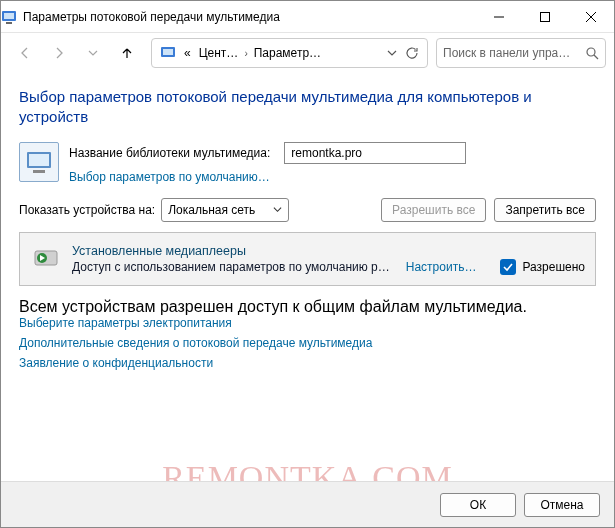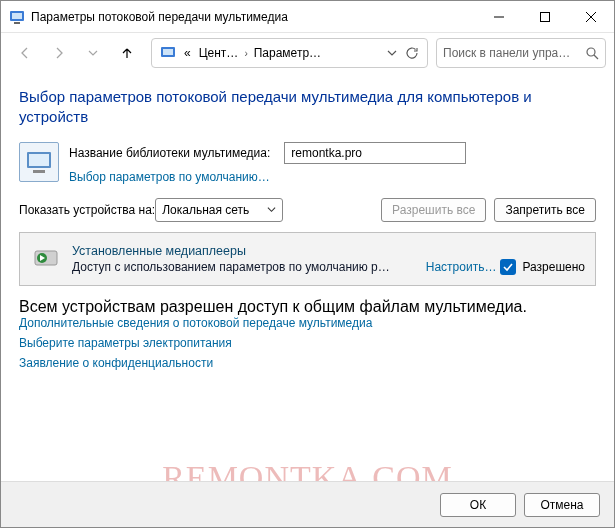--- a/index.html
+++ b/index.html
@@ -1,17 +1,17 @@
 <!DOCTYPE html>
 <html><head>
 <meta charset="utf-8">
 <style>
   * { box-sizing: border-box; margin: 0; padding: 0; font-family: "Segoe UI", Tahoma, sans-serif; }
   body { width: 615px; height: 528px; background: #fff; border: 1px solid #888; overflow: hidden; position: relative; }
-  .titlebar { height: 32px; display: flex; align-items: center; padding-left: 8px; border-bottom: 1px solid #e5e5e5; }
+  .titlebar { height: 32px; display: flex; align-items: center; border-bottom: 1px solid #e5e5e5; }
   .titlebar .tico { width: 16px; height: 16px; margin-right: 6px; }
   .titlebar .ttxt { font-size: 12px; color: #000; flex: 1; }
   .winbtns { display: flex; height: 100%; }
   .winbtn { width: 46px; display: flex; align-items: center; justify-content: center; }
   .winbtn svg { width: 10px; height: 10px; }
   .toolbar { height: 40px; display: flex; align-items: center; padding: 0 8px; gap: 2px; }
   .navbtn { width: 32px; height: 32px; display: flex; align-items: center; justify-content: center; border-radius: 4px; }
   .navbtn.dis svg { opacity: .35; }
   .addr { flex: 1; height: 30px; border: 1px solid #ccc; border-radius: 4px; display: flex; align-items: center; padding: 0 4px; margin: 0 6px; }
   .addr .aico { width: 16px; height: 16px; margin: 0 4px; }
@@ -23,32 +23,32 @@
   .search .stxt { flex: 1; white-space: nowrap; overflow: hidden; }
   .content { padding: 14px 18px 0 18px; }
   .heading { color: #003399; font-size: 15px; line-height: 1.35; margin-bottom: 14px; }
   .librow { display: flex; align-items: flex-start; margin-bottom: 14px; }
   .libico { width: 40px; height: 40px; margin-right: 10px; background:#eef4fa; border:1px solid #88aacc; border-radius:2px; display:flex; align-items:center; justify-content:center; }
   .libtxt { display: flex; flex-direction: column; gap: 6px; }
   .labrow { display: flex; align-items: center; gap: 14px; }
   .labrow .lbl { font-size: 12px; }
   .inp { width: 182px; height: 22px; border: 1px solid #888; padding: 0 6px; font-size: 12px; }
   .link { color: #0369a1; font-size: 12px; cursor: pointer; }
-  .showrow { display: flex; align-items: center; margin-bottom: 10px; }
+  .showrow { display: flex; align-items: center; gap: 6px; margin-bottom: 10px; }
   .showrow .lbl { font-size: 12px; }
   .sel { height: 24px; border: 1px solid #888; border-radius: 3px; display: flex; align-items: center; padding: 0 6px; font-size: 12px; gap: 18px; background: #fff; }
   .rbtns { margin-left: auto; display: flex; gap: 8px; }
   .btn { height: 24px; border: 1px solid #888; border-radius: 3px; background: #fdfdfd; font-size: 12px; padding: 0 10px; display: flex; align-items: center; }
   .btn.dis { color: #9a9a9a; }
   .devbox { border: 1px solid #c0c0c0; padding: 10px; display: flex; align-items: center; background: #f3f3f3; margin-bottom: 12px; }
   .devico { width: 32px; height: 32px; margin-right: 10px; display:flex; align-items:center; justify-content:center; }
   .devtxt { display:flex; flex-direction:column; gap:2px; }
   .devtitle { color: #0c4a6e; font-size: 12.5px; }
   .devsub { color: #0f172a; font-size: 12px; }
-  .devright { margin-left: auto; display:flex; align-items:center; gap:4px;margin-top:16px; }
+  .devright { margin-left: auto; display:flex; align-items:center; gap:24px;margin-top:16px; }
   .chkwrap { display:flex; align-items:center; gap:6px; font-size:12px; }
   .chk { width:16px; height:16px; background:#0067c0; border-radius:3px; display:flex; align-items:center; justify-content:center; }
   .chk svg { width:10px; height:10px; }
   .status { font-size:16px; margin-bottom:0; }
   .links { display:flex; flex-direction:column; gap:6px; }
   .bottombar { position:absolute; bottom:0; left:0; right:0; height:46px; background:#f0f0f0; border-top:1px solid #ddd; display:flex; align-items:center; justify-content:flex-end; padding:0 14px; gap:8px; }
   .bbtn { height:24px; min-width:76px; border:1px solid #888; border-radius:3px; background:#fdfdfd; font-size:12px; display:flex; align-items:center; justify-content:center; }
   .wm { position:absolute; bottom:30px; left:0; right:0; text-align:center; font-size:34px; font-family:Georgia, serif; color:rgba(223,131,130,.55); letter-spacing:1px; pointer-events:none; }
 </style>
 </head>
@@ -187,22 +187,22 @@
             </svg>
           </span>
         <span>Разрешено</span>
       </div>
     </div>
   </div>
 
   <div class="status">Всем устройствам разрешен доступ к общим файлам мультимедиа.</div>
 
   <div class="links">
+    <span class="link">Выберите параметры электропитания</span>
     <span class="link">Дополнительные сведения о потоковой передаче мультимедиа</span>
-    <span class="link">Выберите параметры электропитания</span>
     <span class="link">Заявление о конфиденциальности</span>
   </div>
 </div>
 
 <div class="wm">REMONTKA.COM</div>
 
 <div class="bottombar">
   <div class="bbtn">ОК</div>
   <div class="bbtn">Отмена</div>
 </div>

